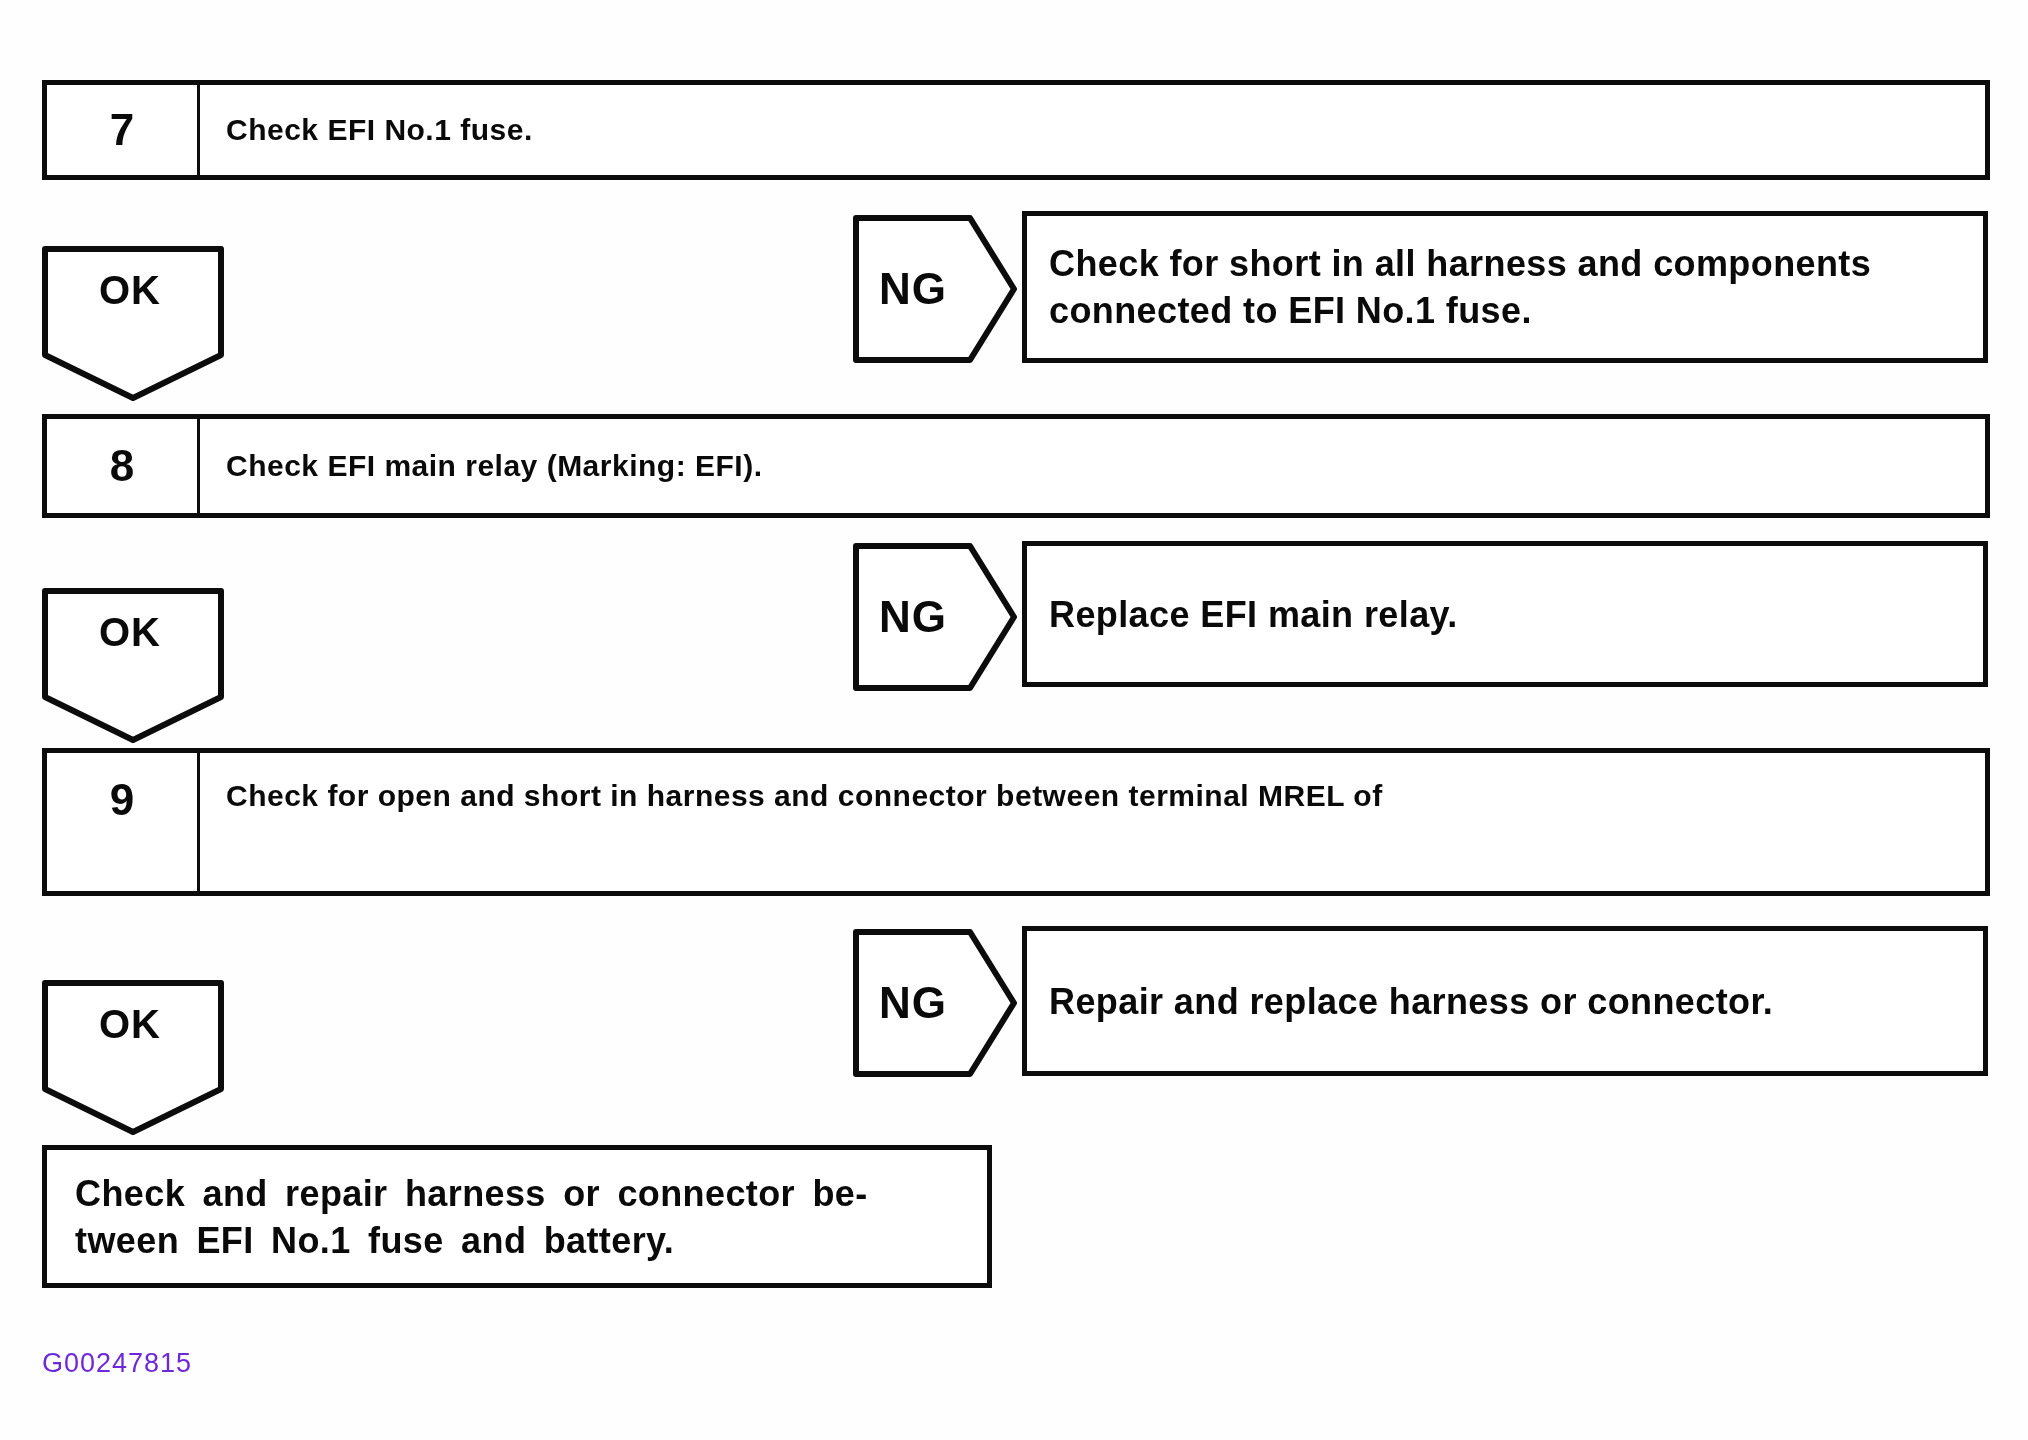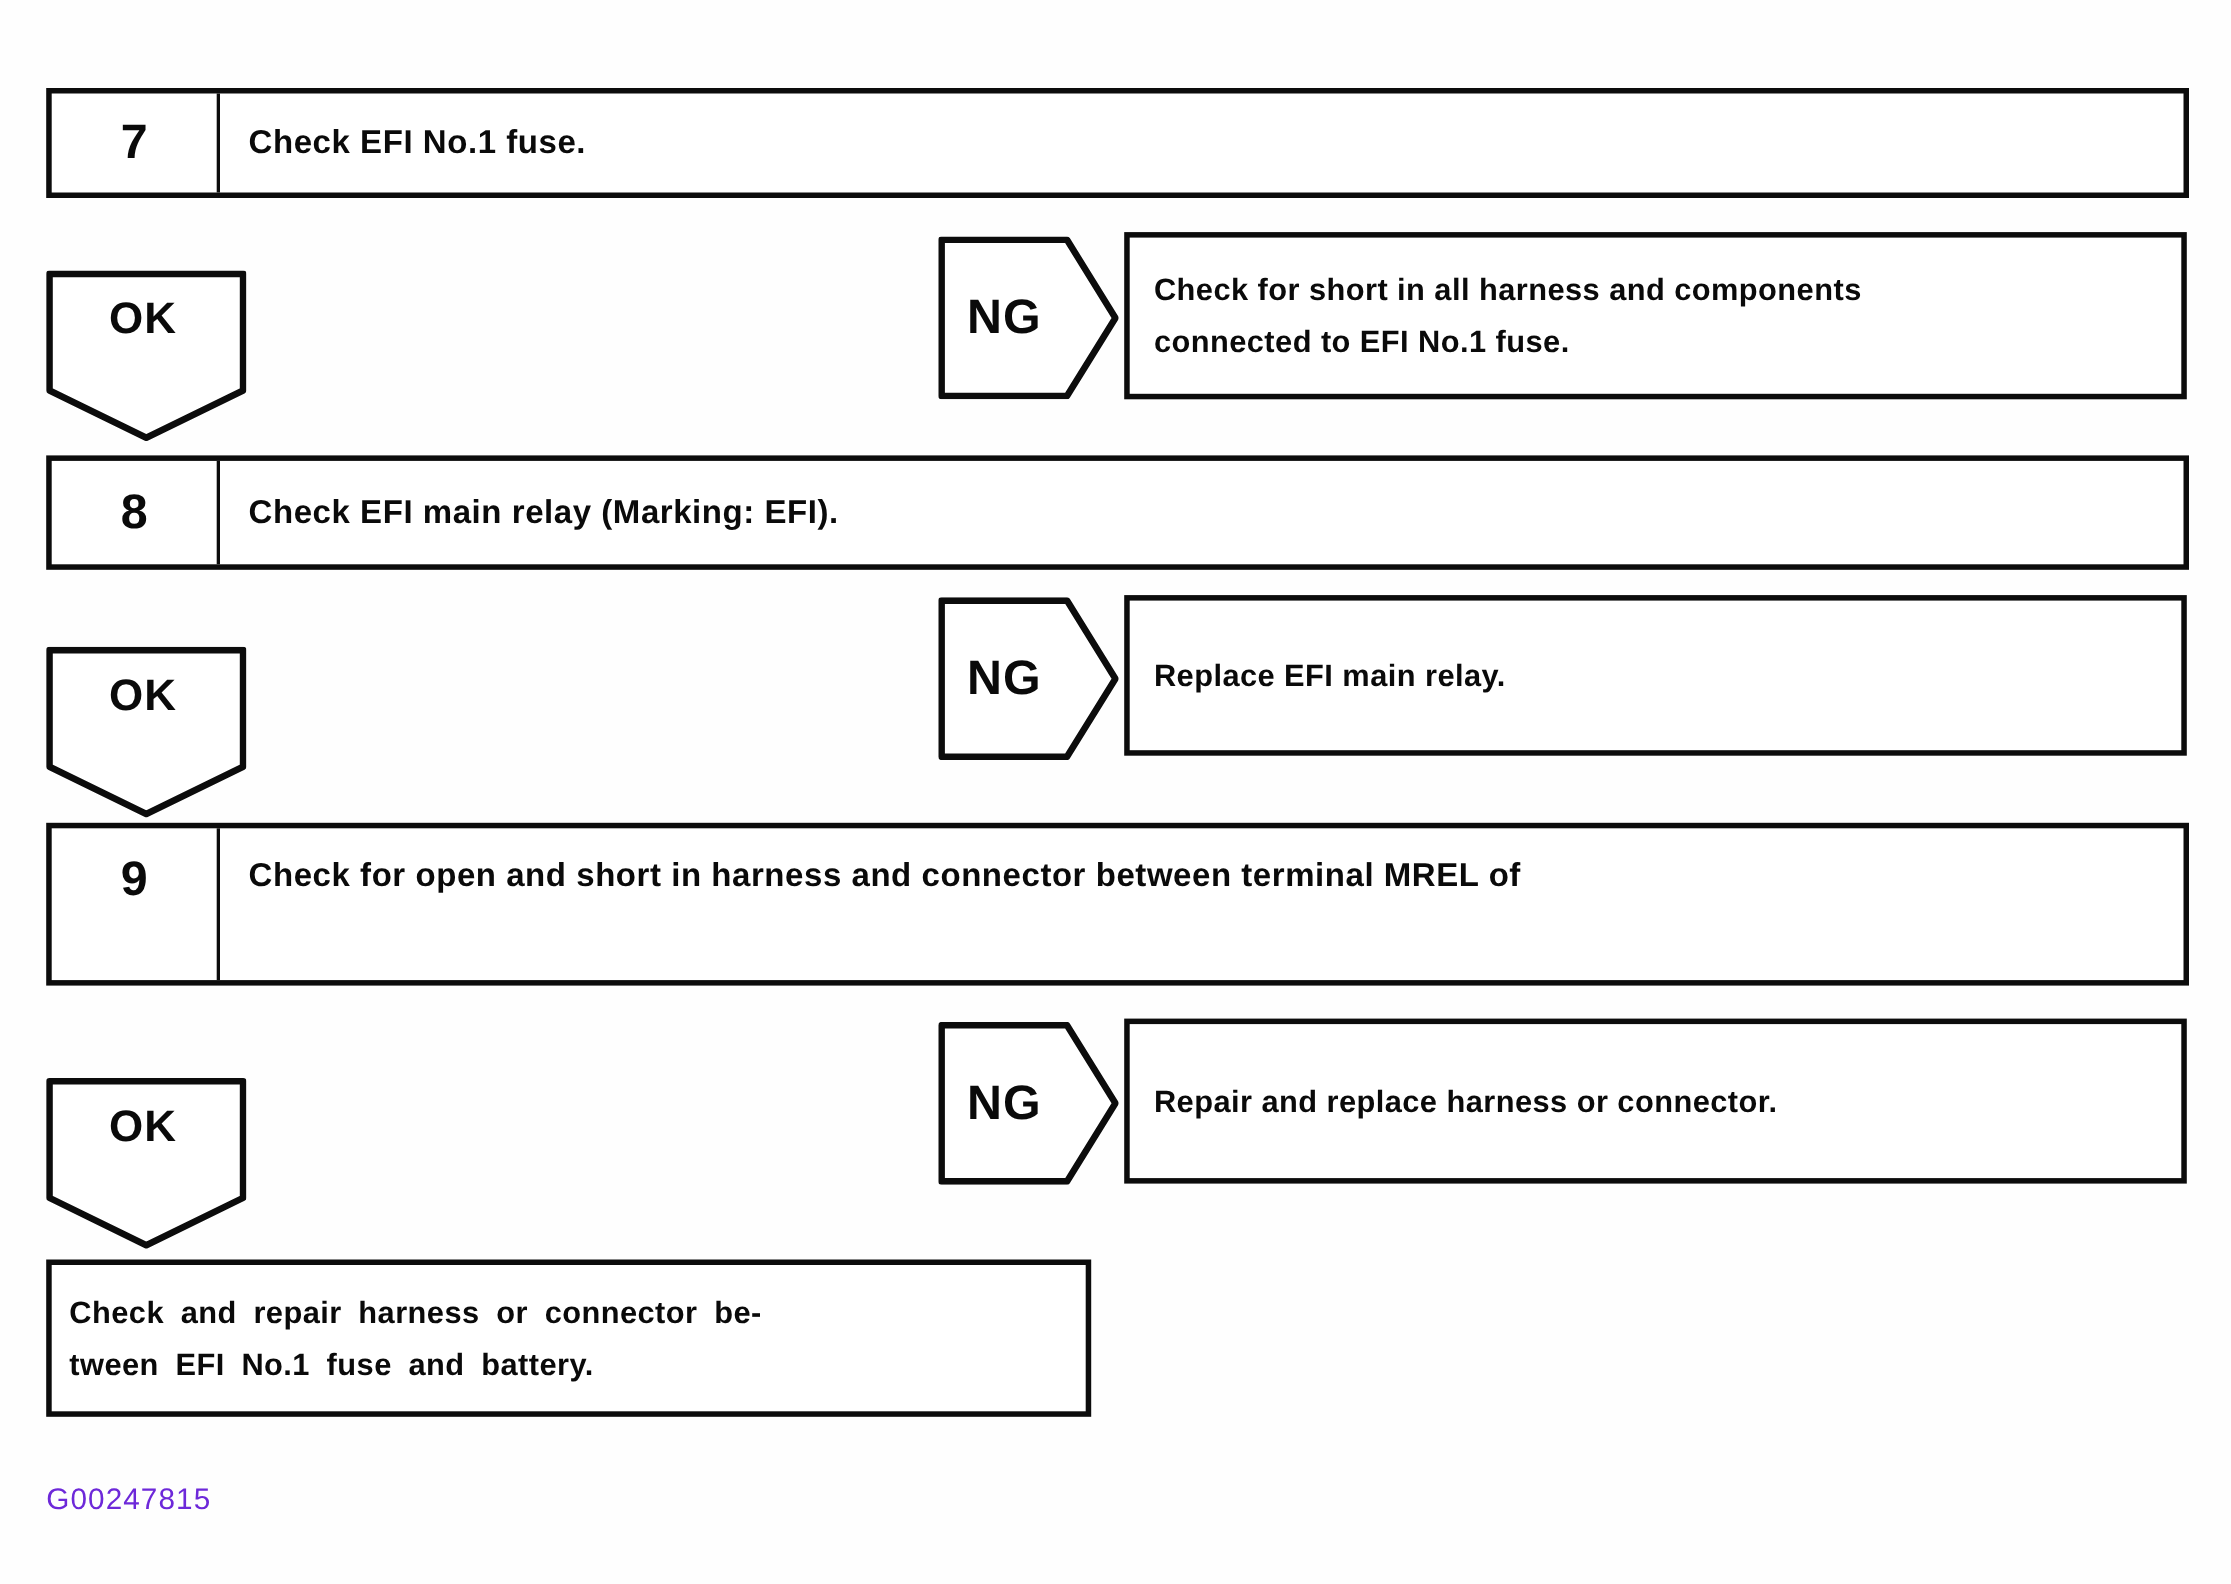--- a/index.html
+++ b/index.html
@@ -80,21 +80,21 @@
   
   .action-box {
     border: 5px solid #0c0c0c;
     background: #fff;
     box-sizing: border-box;
     display: flex;
     flex-direction: column;
     justify-content: center;
     padding-left: 22px;
     font-weight: bold;
-    font-size: 28px;
+    font-size: 36px;
     line-height: 47px;
     letter-spacing: 0.4px;
   }
   .action-box div { white-space: nowrap; }
   .final-box div { word-spacing: 7px; }
 
   .figure-id {
     font-size: 27px;
     font-weight: normal;
     color: #6d28d9;
@@ -175,20 +175,20 @@
     <svg width="164" height="148" viewBox="0 0 164 148">
       <polygon points="3,3 117,3 161,74 117,145 3,145" fill="#ffffff" stroke="#0c0c0c" stroke-width="6" stroke-linejoin="round"></polygon>
     </svg>
     <span class="ng-label">NG</span>
   </div>
 
   <div class="action-box abs" style="left:1022px; top:926px; width:966px; height:150px;">
     <div>Repair and replace harness or connector.</div>
   </div>
 
-  <div class="action-box final-box abs" style="left:42px; top:1145px; width:950px; height:143px; padding-left:16px;">
+  <div class="action-box final-box abs" style="left:42px; top:1145px; width:950px; height:143px; padding-left:28px;">
     <div>Check and repair harness or connector be-</div>
     <div>tween EFI No.1 fuse and battery.</div>
   </div>
 
   <div class="figure-id abs" style="left:42px; top:1348px;">G00247815</div>
 
 </div>
 
 </body></html>

